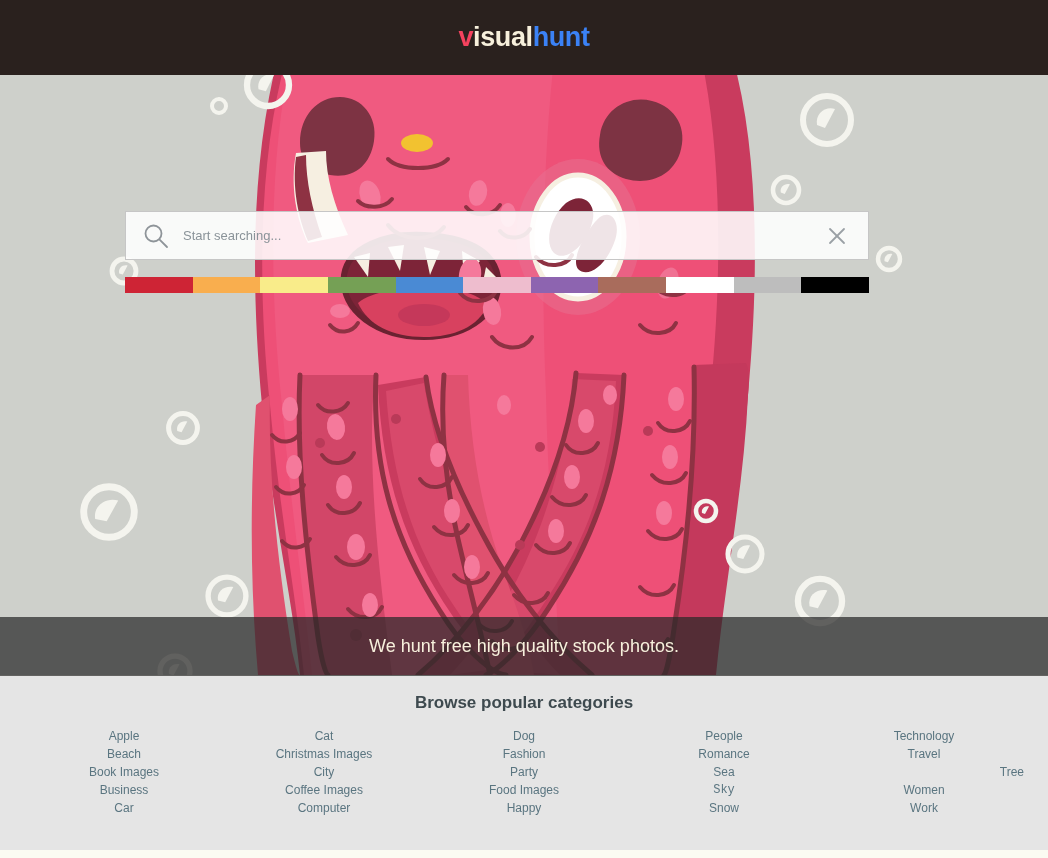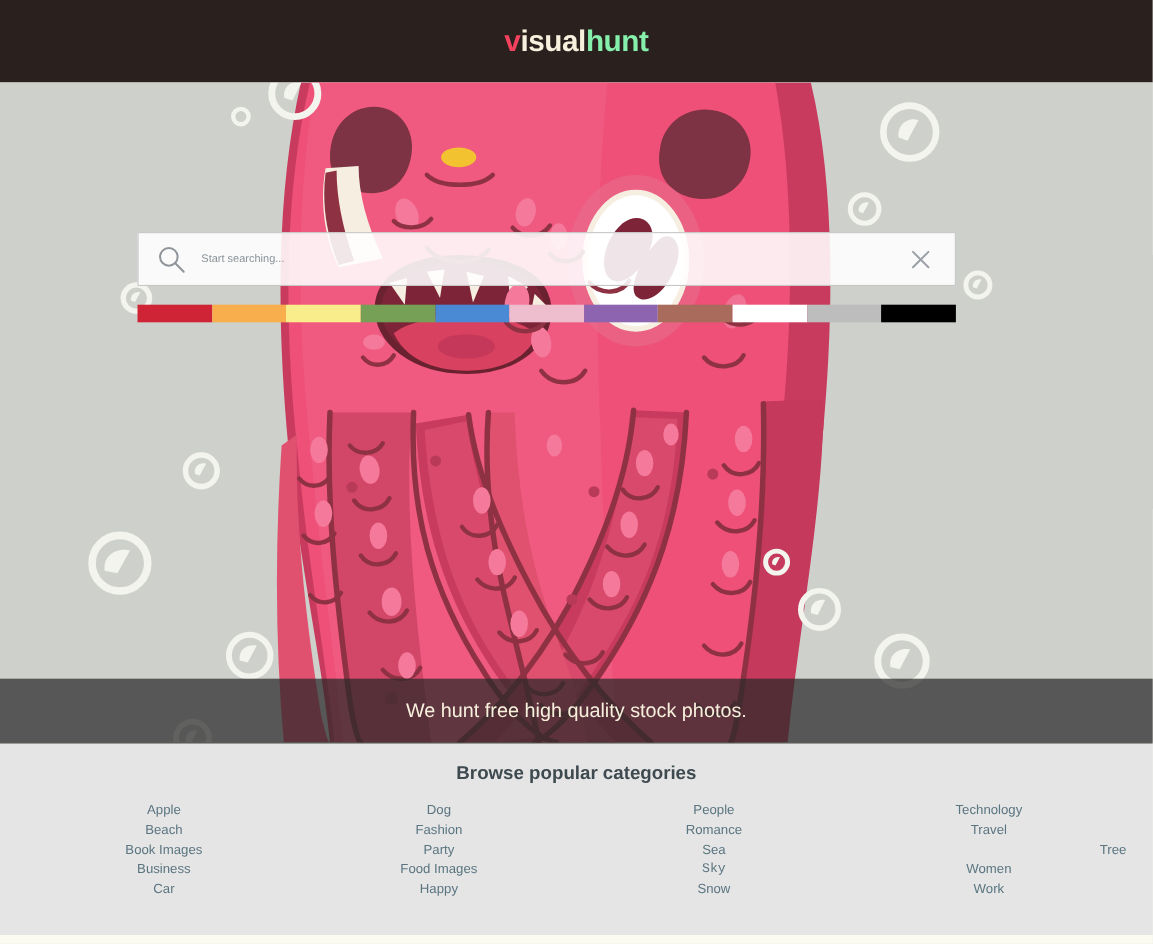--- a/index.html
+++ b/index.html
@@ -31,21 +31,21 @@
   .search-wrap{ position:absolute; top:136px; left:125px; width:744px; z-index:6; }
   .search-box{
     position:relative; height:49px; width:744px;
     background:rgba(255,255,255,0.88);
     border:1px solid #C6C6C6;
     display:flex; align-items:center;
   }
   .search-icon{ margin-left:17px; width:26px; height:26px; flex:none; }
   .search-input{
     flex:1; border:0; outline:0; background:transparent; margin-left:14px;
-    font-family:"Liberation Sans", sans-serif; font-size:10px; color:#6C757D;
+    font-family:"Liberation Sans", sans-serif; font-size:13px; color:#6C757D;
   }
   .search-input::placeholder{ color:#8A9399; opacity:1; }
   .clear-icon{ width:22px; height:22px; margin-right:20px; flex:none; cursor:pointer; }
 
   
   .swatches{
     position:absolute; top:66px; left:0; width:744px; height:16px;
     display:flex; z-index:6;
   }
   .swatch{ flex:1 1 0; height:16px; cursor:pointer; }
@@ -79,21 +79,21 @@
     position:absolute; top:850px; left:0; width:1048px; height:8px; background:#FBFBF2;
   }
 </style>
 </head>
 <body>
 
 <div class="page">
 
   <div class="header" style="background: rgb(42, 33, 30);">
     <div class="logo">
-      <span class="v" style="color: rgb(244, 66, 94);">v</span><span class="isual" style="color: rgb(247, 240, 220); text-align: center;">isual</span><span class="hunt" style="color: #86efac;">hunt</span>
+      <span class="v" style="color: rgb(244, 66, 94);">v</span><span class="isual" style="color: rgb(247, 240, 220); text-align: center;">isual</span><span class="hunt" style="color: #3b82f6;">hunt</span>
     </div>
   </div>
 
   <div class="hero" style="background: rgb(206, 208, 203);">
     <svg class="hero-svg" viewBox="0 0 1048 600" preserveAspectRatio="none">
       <defs>
         <clipPath id="heroClip">
             <rect x="0" y="0" width="1048" height="600"></rect>
           </clipPath>
       </defs>
@@ -339,20 +339,27 @@
     <div class="cat-title">Browse popular categories</div>
     <div class="cat-cols">
       <div class="cat-col">
         <a class="cat-link" style="color: rgb(90, 117, 128);">Apple</a>
         <a class="cat-link" style="color: rgb(90, 117, 128);">Beach</a>
         <a class="cat-link" style="color: rgb(90, 117, 128);">Book Images</a>
         <a class="cat-link" style="color: rgb(90, 117, 128);">Business</a>
         <a class="cat-link" style="color: rgb(90, 117, 128);">Car</a>
       </div>
       <div class="cat-col">
+        <a class="cat-link" style="color: rgb(90, 117, 128);">Cat</a>
+        <a class="cat-link" style="color: rgb(90, 117, 128);">Christmas Images</a>
+        <a class="cat-link" style="color: rgb(90, 117, 128);">City</a>
+        <a class="cat-link" style="color: rgb(90, 117, 128);">Coffee Images</a>
+        <a class="cat-link" style="color: rgb(90, 117, 128);">Computer</a>
+      </div>
+      <div class="cat-col">
         <a class="cat-link" style="color: rgb(90, 117, 128);">Dog</a>
         <a class="cat-link" style="color: rgb(90, 117, 128);">Fashion</a>
         <a class="cat-link" style="color: rgb(90, 117, 128);">Party</a>
         <a class="cat-link" style="color: rgb(90, 117, 128);">Food Images</a>
         <a class="cat-link" style="color: rgb(90, 117, 128);">Happy</a>
       </div>
       <div class="cat-col">
         <a class="cat-link" style="color: rgb(90, 117, 128);">People</a>
         <a class="cat-link" style="color: rgb(90, 117, 128); text-align: center;">Romance</a>
         <a class="cat-link" style="color: rgb(90, 117, 128);">Sea</a>

